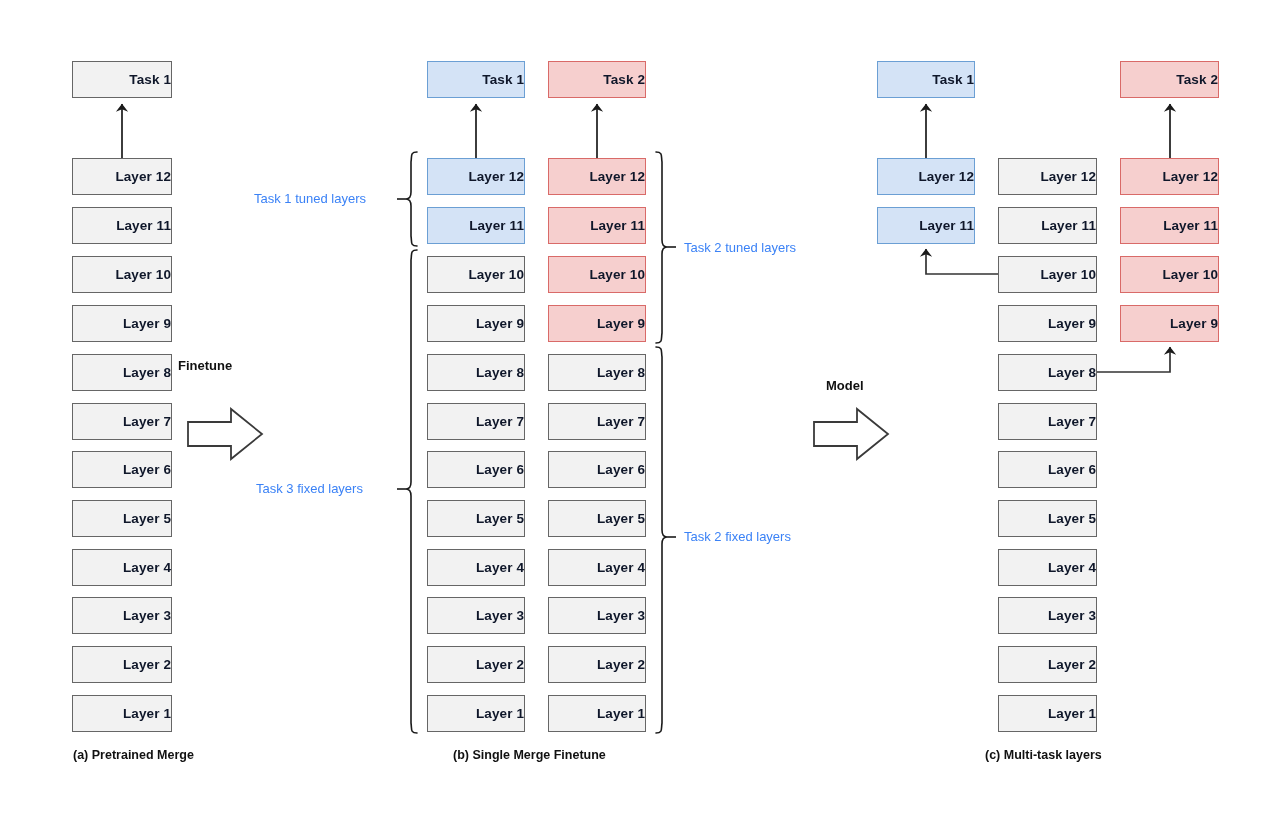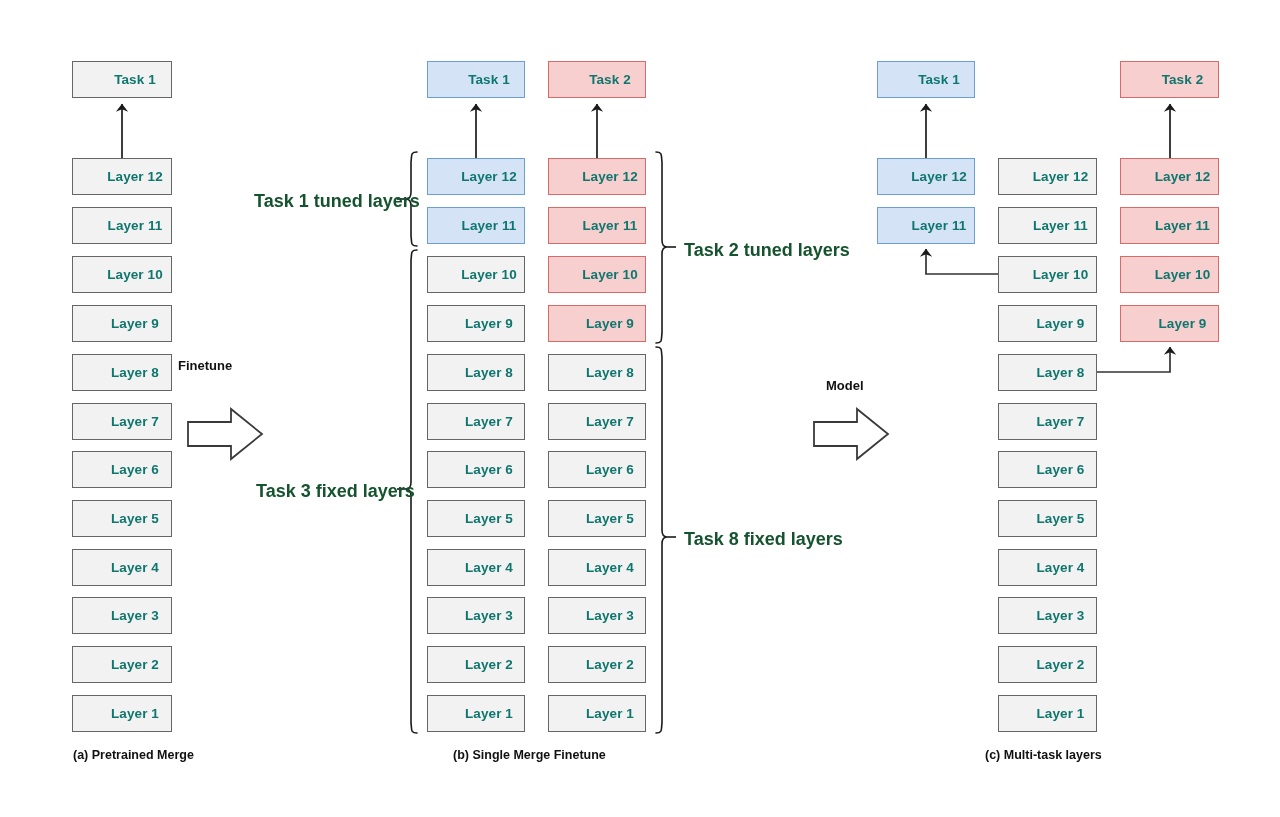--- a/index.html
+++ b/index.html
@@ -18,25 +18,25 @@
     position: absolute;
     left: 0; top: 0;
     width: 1280px;
     height: 817px;
   }
   .box {
     position: absolute;
     box-sizing: border-box;
     display: flex;
     align-items: center;
-    justify-content: center;
+    justify-content: flex-end;
     font-size: 13.5px;
     font-weight: bold;
     letter-spacing: .1px;
-    color: #0f766e;
+    color: #0f172a;
     border-width: 1.6px;
     border-style: solid;
     white-space: nowrap;
     padding-left: 26px;
   }
   .box.gray   { background: #f2f2f2; border-color: #666666; }
   .box.blue   { background: #d4e3f6; border-color: #6b9fd4; }
   .box.red    { background: #f6cfce; border-color: #d96a68; }
 
   .caption {
@@ -48,23 +48,23 @@
   }
   .opcaption {
     position: absolute;
     font-size: 13px;
     font-weight: bold;
     color: #111111;
     white-space: nowrap;
   }
   .bracket-label {
     position: absolute;
-    font-size: 18px;
-    font-weight: bold;
-    color: #14532d;
+    font-size: 13px;
+    font-weight: normal;
+    color: #3b82f6;
     white-space: nowrap;
   }
   svg.overlay {
     position: absolute;
     left: 0; top: 0;
     width: 1280px;
     height: 817px;
     pointer-events: none;
   }
 </style>
@@ -262,21 +262,21 @@
     <div class="box gray" style="left:548px; top:646px; width:98px; height:37px;">
         <span>Layer 2</span>
       </div>
     <div class="box gray" style="left:548px; top:695px; width:98px; height:37px;">
         <span>Layer 1</span>
       </div>
 
     <div class="bracket-label" style="left:254px; top:191px;">Task 1 tuned layers</div>
     <div class="bracket-label" style="left:256px; top:481px;">Task 3 fixed layers</div>
     <div class="bracket-label" style="left:684px; top:240px;">Task 2 tuned layers</div>
-    <div class="bracket-label" style="left:684px; top:529px;">Task 8 fixed layers</div>
+    <div class="bracket-label" style="left:684px; top:529px;">Task 2 fixed layers</div>
 
     <div class="caption" style="left:453px; top:748px;">(b) Single Merge Finetune</div>
   </div>
 
   <div>
 
     <div class="box blue" style="left:877px; top:61px; width:98px; height:37px;">
       <span>Task 1</span>
     </div>
     <div class="box blue" style="left:877px; top:158px; width:98px; height:37px;">

